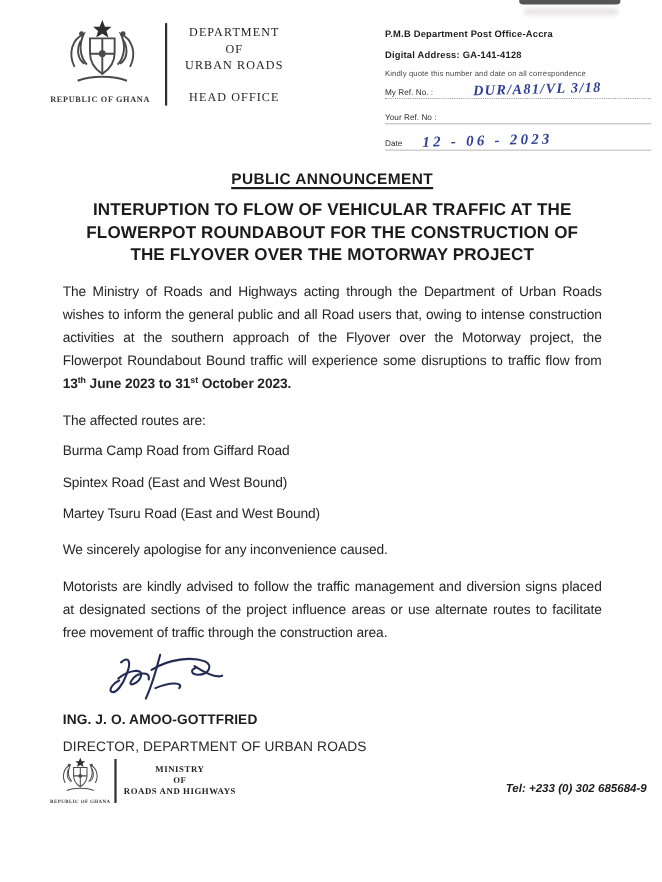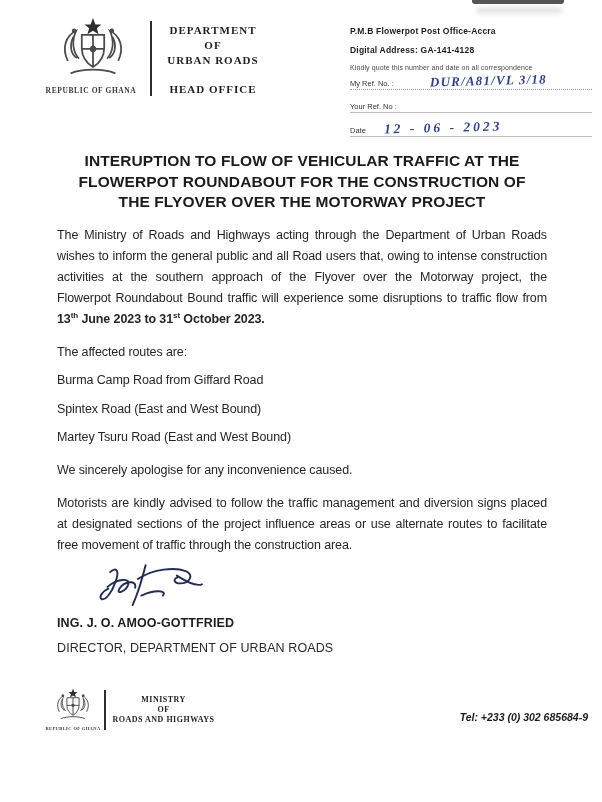--- a/index.html
+++ b/index.html
@@ -16,21 +16,21 @@
   
   .emblem-lg{position:absolute;left:58px;top:17px;width:70px;height:68px;}
   .emblem-caption-lg{
     position:absolute;left:36px;top:86px;width:110px;text-align:center;
     font-family:"Liberation Serif",serif;font-weight:bold;font-size:7.5px;
     letter-spacing:.6px;color:#3a3a3a;
   }
   .head-divider{position:absolute;left:150px;top:21px;width:2px;height:75px;background:#2e2e2e;}
   .org-block{
     position:absolute;left:155px;top:23px;width:116px;text-align:center;
-    font-family:"Liberation Serif",serif;font-weight:bold;color:#1f1f1f;
+    font-family:"Liberation Serif",serif;font-weight:normal;color:#1f1f1f;
     font-size:11px;line-height:15px;letter-spacing:1px;
   }
   .org-office{margin-top:14px;}
 
   .lh-right{position:absolute;left:350px;top:26px;width:242px;}
   .lh-addr{font-size:8.5px;font-weight:bold;color:#1d1d1d;letter-spacing:.2px;margin-bottom:9px;}
   .lh-note{font-size:7px;color:#4a4a4a;letter-spacing:.1px;margin-top:6px;}
   .ref-row{position:relative;display:flex;align-items:flex-end;border-bottom:1px dotted #9d9d9d;padding-bottom:1px;}
   .ref-row.solid{border-bottom:1px solid #bdbdbd;}
   .ref-label{font-size:7.5px;color:#333;white-space:nowrap;padding-right:6px;}
@@ -113,37 +113,38 @@
   <div class="emblem-caption-lg">REPUBLIC OF GHANA</div>
   <div class="head-divider"></div>
   <div class="org-block">
     <div>DEPARTMENT</div>
     <div>OF</div>
     <div>URBAN ROADS</div>
     <div class="org-office">HEAD OFFICE</div>
   </div>
 
   <div class="lh-right">
-    <div class="lh-addr">P.M.B Flowerpot Post Office-Accra</div>
+    <div class="lh-addr">P.M.B Department Post Office-Accra</div>
     <div class="lh-addr">Digital Address: GA-141-4128</div>
     <div class="lh-note">Kindly quote this number and date on all correspondence</div>
     <div class="ref-row row-myref">
       <span class="ref-label">My Ref. No. :</span>
       <span class="handwriting hw-ref">DUR/A81/VL 3/18</span>
     </div>
     <div class="ref-row solid row-yourref">
       <span class="ref-label">Your Ref. No :</span>
     </div>
     <div class="ref-row solid row-date">
       <span class="ref-label">Date</span>
       <span class="handwriting hw-date">12 - 06 - 2023</span>
     </div>
   </div>
 
   <div class="main">
+    <h1 class="doc-title">PUBLIC ANNOUNCEMENT</h1>
 
     <h2 class="doc-heading">
       <div>INTERUPTION TO FLOW OF VEHICULAR TRAFFIC AT THE</div>
       <div>FLOWERPOT ROUNDABOUT FOR THE CONSTRUCTION OF</div>
       <div>THE FLYOVER OVER THE MOTORWAY PROJECT</div>
     </h2>
 
     <p class="para justify"><span>The Ministry of Roads and Highways acting through the Department of Urban Roads wishes to inform the general public and all Road users that, owing to intense construction activities at the southern approach of the Flyover over the Motorway project, the Flowerpot Roundabout Bound traffic will experience some disruptions to traffic flow from </span><span class="bold">13</span><sup class="bold">th</sup><span class="bold"> June 2023 to 31</span><sup class="bold">st</sup><span class="bold"> October 2023.</span></p>
 
     <p class="para">The affected routes are:</p>

